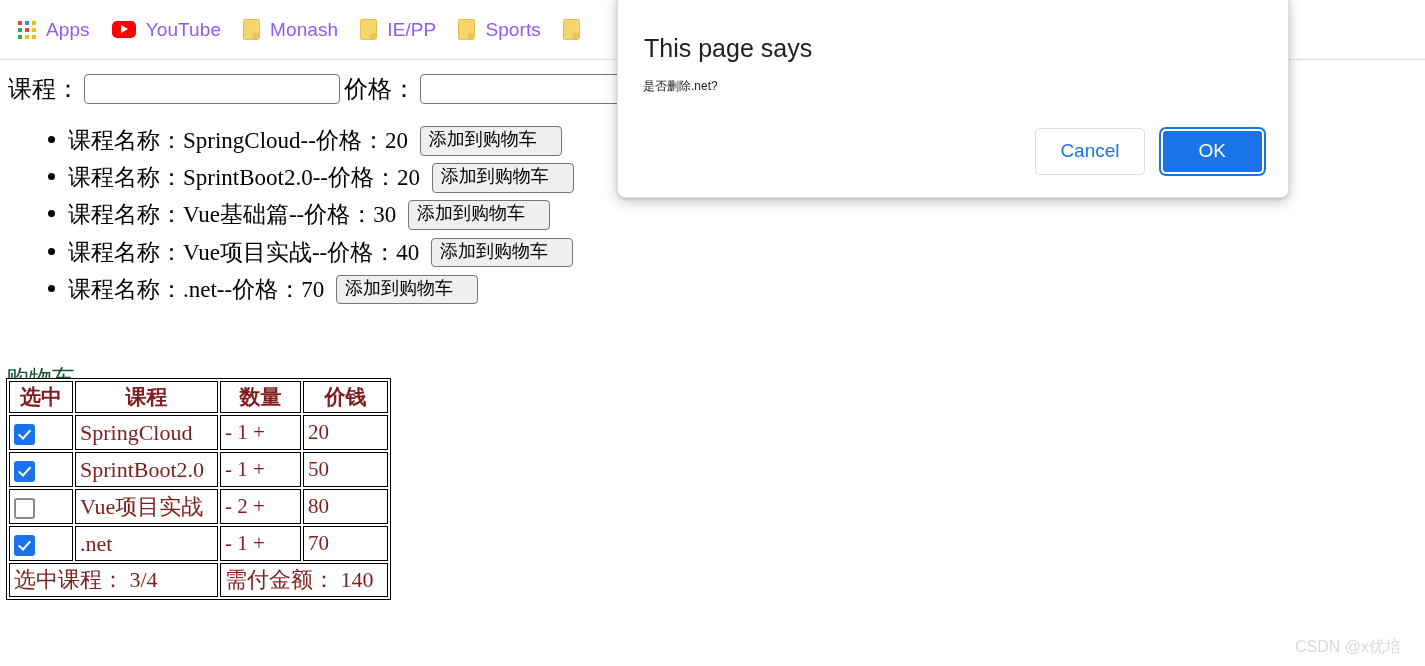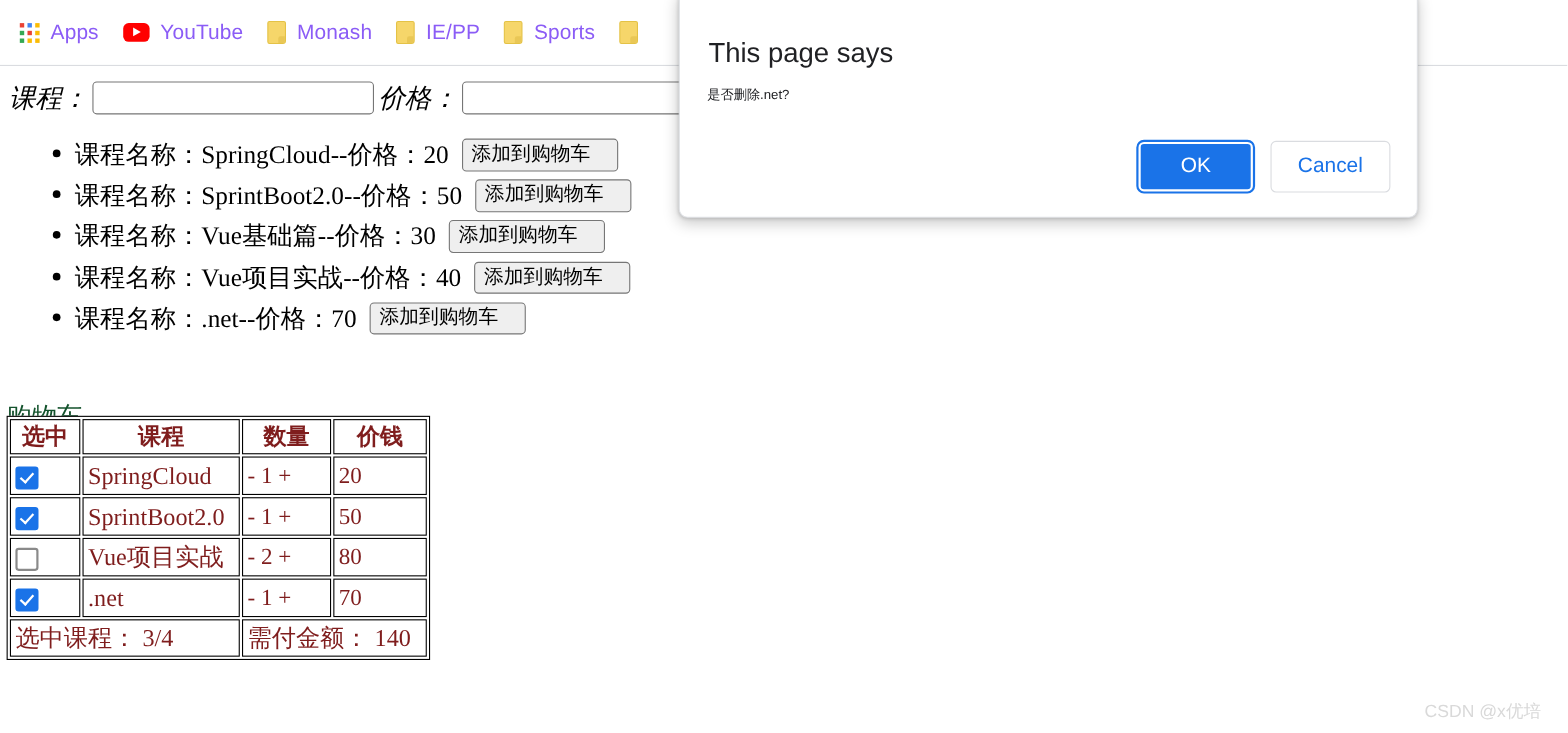--- a/index.html
+++ b/index.html
@@ -105,21 +105,21 @@
   }
 
   #form-row {
     position: absolute;
     left: 8px; top: 12px;
     display: flex;
     align-items: center;
     font-size: 24px;
     color: #000;
   }
-  #form-row .field-label { white-space: nowrap; font-style: italic; }
+  #form-row .field-label { white-space: nowrap; }
   #form-row input[type=text] {
     height: 30px;
     font-size: 20px;
     border: 1px solid #767676;
     border-radius: 4px;
     padding: 0 4px;
     box-sizing: border-box;
     margin: 0 4px;
     font-family: "Liberation Sans", "DejaVu Sans", sans-serif;
     background: #fff;
@@ -341,21 +341,21 @@
   </div>
 
   <ul id="course-list">
 
     <li>
       <span class="course-text">课程名称：SpringCloud--价格：20</span>
       <button class="btn-add">添加到购物车</button>
     </li>
 
     <li>
-      <span class="course-text">课程名称：SprintBoot2.0--价格：50</span>
+      <span class="course-text">课程名称：SprintBoot2.0--价格：20</span>
       <button class="btn-add">添加到购物车</button>
     </li>
 
     <li>
       <span class="course-text">课程名称：Vue基础篇--价格：30</span>
       <button class="btn-add">添加到购物车</button>
     </li>
 
     <li>
       <span class="course-text">课程名称：Vue项目实战--价格：40</span>
@@ -427,16 +427,16 @@
   </table>
 
   <div id="watermark">CSDN @x优培</div>
 
 </div>
 
 <div id="alert-dialog">
   <div id="dialog-title">This page says</div>
   <div id="dialog-message">是否删除.net?</div>
   <div id="dialog-buttons">
+    <button id="cancel-button">Cancel</button>
     <button id="ok-button">OK</button>
-    <button id="cancel-button">Cancel</button>
   </div>
 </div>
 
 </body></html>

